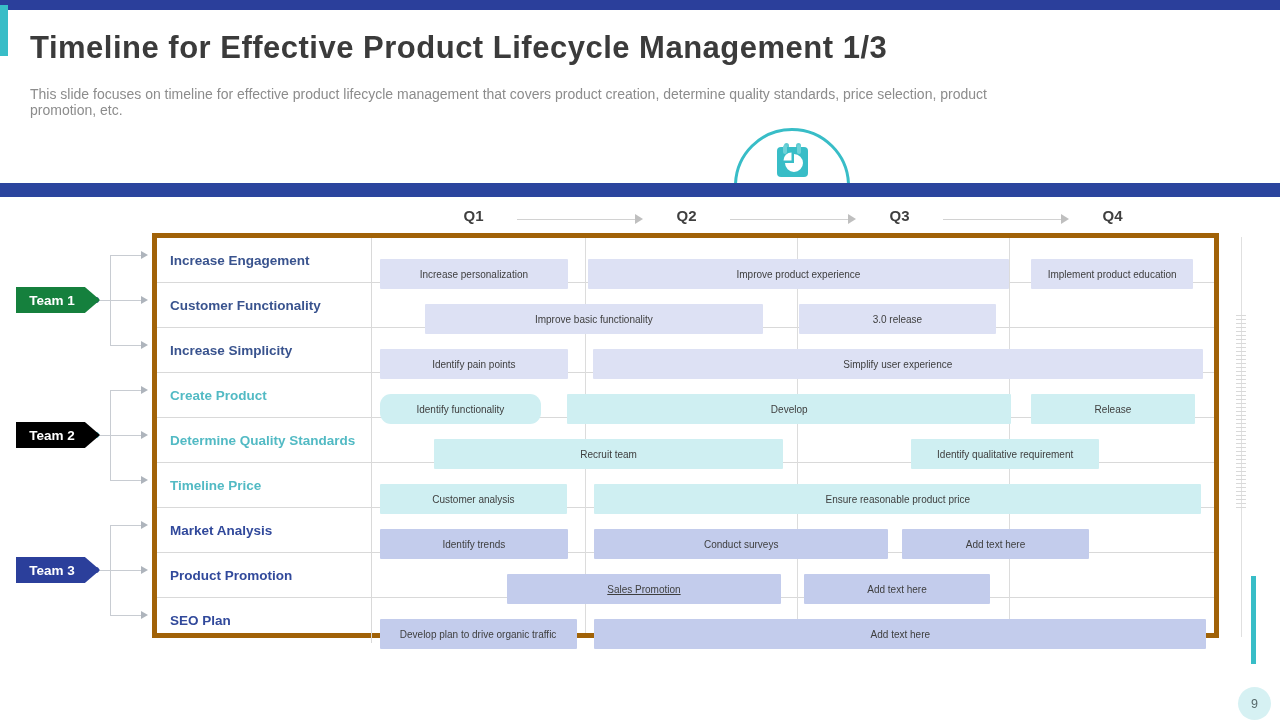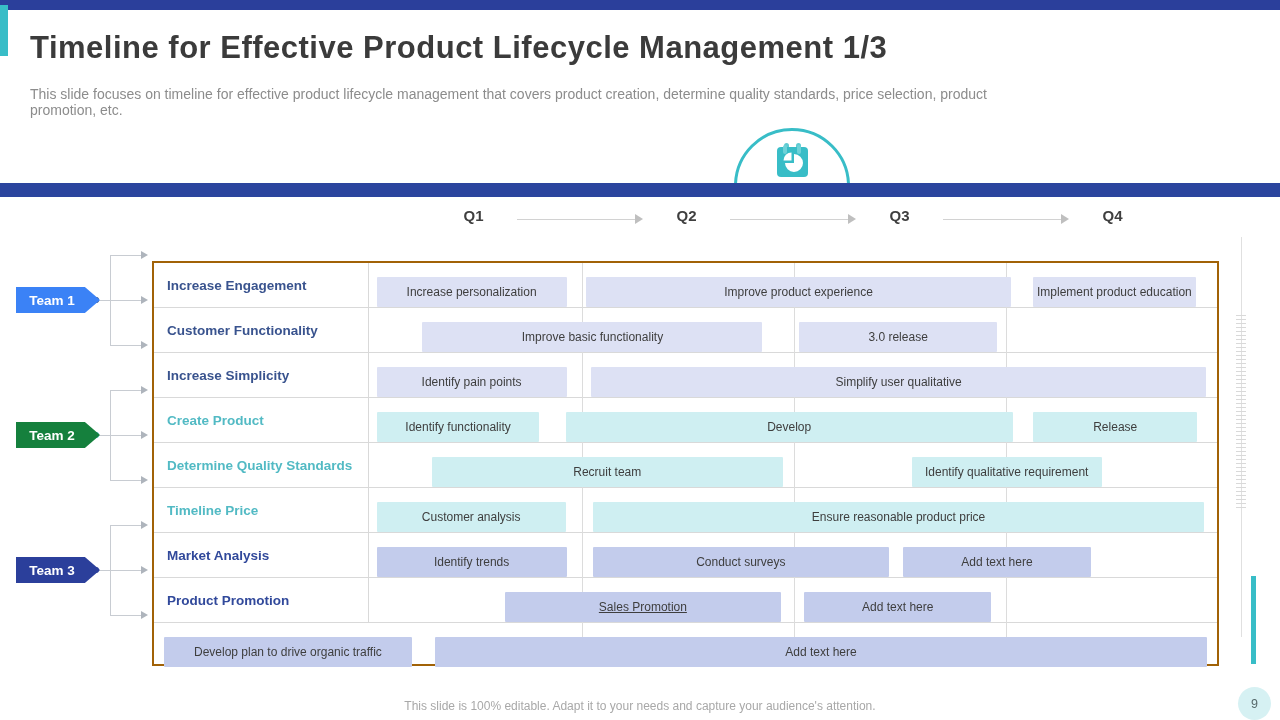--- a/index.html
+++ b/index.html
@@ -25,41 +25,41 @@
   .qheader{position:absolute;left:367px;top:197px;width:852px;height:36px;display:flex;}
   .qcell{width:25%;display:flex;align-items:center;justify-content:center;
          font-size:15px;font-weight:bold;color:#3F3F3F;}
   .qarrow{position:absolute;top:17px;width:126px;display:flex;align-items:center;}
   .qarrow .line{flex:1;height:1px;background:#D2D2D2;}
   .qarrow .tri{width:0;height:0;border-top:5px solid transparent;border-bottom:5px solid transparent;
                border-left:8px solid #BFBFBF;}
 
   
   .ttable{position:absolute;left:152px;top:233px;width:1067px;height:405px;
-          border:2px solid #a16207;box-sizing:border-box;margin-top:28px;}
+          border:5px solid #a16207;box-sizing:border-box;}
   .trow{display:flex;height:45px;border-bottom:1px solid #D9D9D9;box-sizing:border-box;}
   .trow:last-child{border-bottom:none;}
   .rlabel{width:215px;min-width:215px;border-right:1px solid #D9D9D9;box-sizing:border-box;
           display:flex;align-items:center;padding-left:13px;font-weight:bold;font-size:13.5px;}
   .lt1{color:#39538E;} .lt2{color:#52BAC4;} .lt3{color:#31499B;}
   .rbars{position:relative;flex:1;}
-  .bar{position:absolute;top:14px;height:30px;border-radius:1px;display:flex;align-items:center;
-       justify-content:center;font-size:12px;color:#3E3E3E;text-align:center;overflow:hidden;
+  .bar{position:absolute;top:21px;height:30px;border-radius:1px;display:flex;align-items:center;
+       justify-content:center;font-size:10px;color:#3E3E3E;text-align:center;overflow:hidden;
        box-sizing:border-box;padding:0 4px;}
   .barteam1{background:#DDE1F4;}
   .barteam2{background:#CFEFF2;}
   .barteam3{background:#C3CCEC;}
   .gridline{position:absolute;top:0;bottom:0;width:1px;background:#DCDCDC;}
 
   
   .chevron{position:absolute;left:16px;width:84px;height:26px;color:#fff;font-size:13.5px;
            font-weight:bold;display:flex;align-items:center;justify-content:center;
            padding-right:12px;box-sizing:border-box;
            clip-path:polygon(0 0,82% 0,100% 50%,82% 100%,0 100%);}
-  .chev1{background:#3b82f6;} .chev2{background:#15803d;} .chev3{background:#2B3F9B;}
+  .chev1{background:#15803d;} .chev2{background:#000000;} .chev3{background:#2B3F9B;}
   .conn-v{position:absolute;left:110px;width:1px;background:#C8CCD2;}
   .conn-h{position:absolute;height:1px;background:#C8CCD2;}
   .conn-arrow{position:absolute;width:0;height:0;border-top:4px solid transparent;
               border-bottom:4px solid transparent;border-left:7px solid #AEB4BC;}
   .conn-dot{position:absolute;width:6px;height:6px;border-radius:50%;}
   .dot1{background:#1E3C74;} .dot2{background:#3ABCC6;} .dot3{background:#2B3F9B;}
 
   
   .vline-right{position:absolute;left:1241px;top:237px;width:1px;height:400px;background:#E0E0E0;}
   .coil{position:absolute;left:1236px;top:315px;width:10px;height:196px;
@@ -136,27 +136,27 @@
       <div class="rlabel lt1">Customer Functionality</div>
       <div class="rbars">
           <div class="bar barteam1" style="left: 6.3%; width: 40.1%;">Improve basic functionality</div>
           <div class="bar barteam1" style="left: 50.7%; width: 23.4%;">3.0 release</div>
         </div>
     </div>
     <div class="trow">
       <div class="rlabel lt1">Increase Simplicity</div>
       <div class="rbars">
           <div class="bar barteam1" style="left: 0.9%; width: 22.4%;">Identify pain points</div>
-          <div class="bar barteam1" style="left: 26.2%; width: 72.5%;">Simplify user qualitative</div>
+          <div class="bar barteam1" style="left: 26.2%; width: 72.5%;">Simplify user experience</div>
         </div>
     </div>
     <div class="trow">
       <div class="rlabel lt2">Create Product</div>
       <div class="rbars">
-          <div class="bar barteam2" style="left: 0.9%; width: 19.2%;">Identify functionality</div>
+          <div class="bar barteam2" style="left: 0.9%; width: 19.2%; border-radius: 11px;">Identify functionality</div>
           <div class="bar barteam2" style="left: 23.2%; width: 52.7%;">Develop</div>
           <div class="bar barteam2" style="left: 78.3%; width: 19.4%;">Release</div>
         </div>
     </div>
     <div class="trow">
       <div class="rlabel lt2">Determine Quality Standards</div>
       <div class="rbars">
           <div class="bar barteam2" style="left: 7.4%; width: 41.4%;">Recruit team</div>
           <div class="bar barteam2" style="left: 64%; width: 22.4%;">Identify qualitative requirement</div>
         </div>
@@ -177,20 +177,21 @@
         </div>
     </div>
     <div class="trow">
       <div class="rlabel lt3">Product Promotion</div>
       <div class="rbars">
           <div class="bar barteam3" style="left: 16%; width: 32.6%; text-decoration: underline;">Sales Promotion</div>
           <div class="bar barteam3" style="left: 51.3%; width: 22.1%;">Add text here</div>
         </div>
     </div>
     <div class="trow">
+      <div class="rlabel lt3">SEO Plan</div>
       <div class="rbars">
           <div class="bar barteam3" style="left: 0.9%; width: 23.4%;">Develop plan to drive organic traffic</div>
           <div class="bar barteam3" style="left: 26.4%; width: 72.7%;">Add text here</div>
         </div>
     </div>
   </div>
 
   <div class="conn-v" style="top:255px;height:91px"></div>
   <div class="conn-h" style="top:255px;left:110px;width:31px"></div>
   <div class="conn-h" style="top:300px;left:99px;width:42px"></div>
@@ -218,16 +219,15 @@
   <div class="conn-arrow" style="left:141px;top:521px"></div>
   <div class="conn-arrow" style="left:141px;top:566px"></div>
   <div class="conn-arrow" style="left:141px;top:611px"></div>
   <div class="conn-dot dot3" style="left:93px;top:567px"></div>
   <div class="chevron chev3" style="top:557px">Team 3</div>
 
   <div class="vline-right"></div>
   <div class="coil"></div>
   <div class="side-accent"></div>
 
-  <div class="footer-note">This slide is 100% editable. Adapt it to your needs and capture your audience's attention.</div>
   <div class="page-badge">9</div>
 
 </div>
 
 </body></html>

